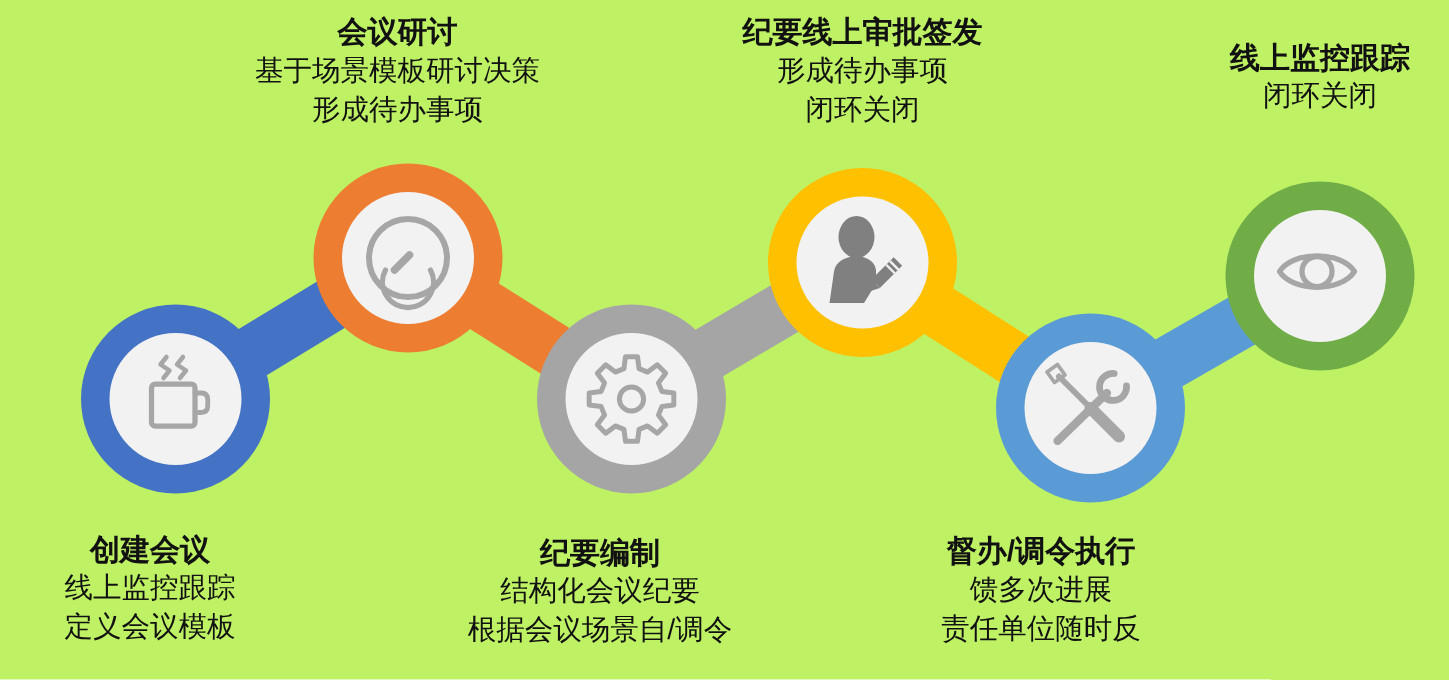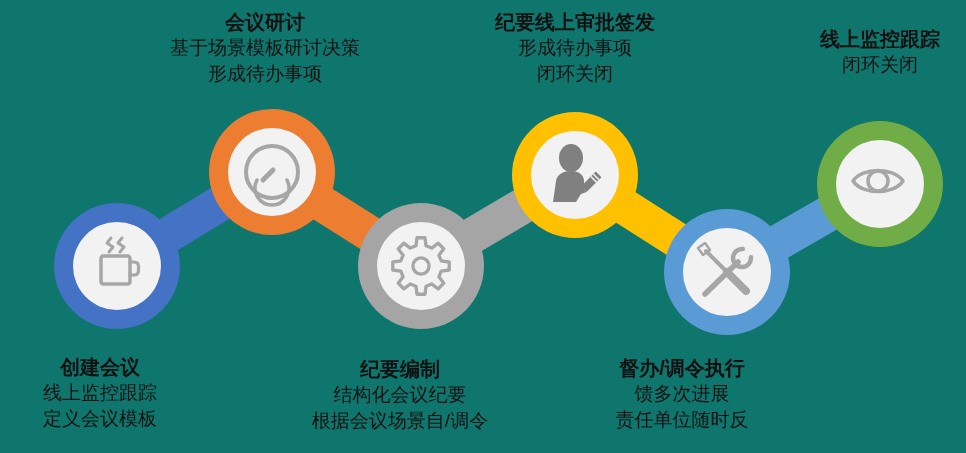--- a/index.html
+++ b/index.html
@@ -1,19 +1,19 @@
 <!DOCTYPE html>
 <html><head>
 <meta charset="utf-8">
 <style>
   html,body{margin:0;padding:0;background:#ffffff;}
   #canvas{
     position:relative;
     width:966px;height:453px;
-    background:#0f766e;
+    background:#bef264;
     font-family:"Liberation Sans","DejaVu Sans",sans-serif;
     overflow:hidden;
   }
   #diagram-svg{position:absolute;left:0;top:0;}
   .label-block{
     position:absolute;
     text-align:center;
     color:#111111;
     font-size:19px;
     line-height:26px;
@@ -133,19 +133,19 @@
     <div>线上监控跟踪</div>
     <div>定义会议模板</div>
   </div>
 
   <div class="label-block" style="left:260px;top:356px;width:280px;">
     <div class="label-title">纪要编制</div>
     <div>结构化会议纪要</div>
     <div>根据会议场景自/调令</div>
   </div>
 
-  <div class="label-block" style="left:572px;top:355px;width:220px;">
+  <div class="label-block" style="left:584px;top:355px;width:220px;">
     <div class="label-title">督办/调令执行</div>
     <div>馈多次进展</div>
     <div>责任单位随时反</div>
   </div>
 
 </div>
 
 </body></html>

